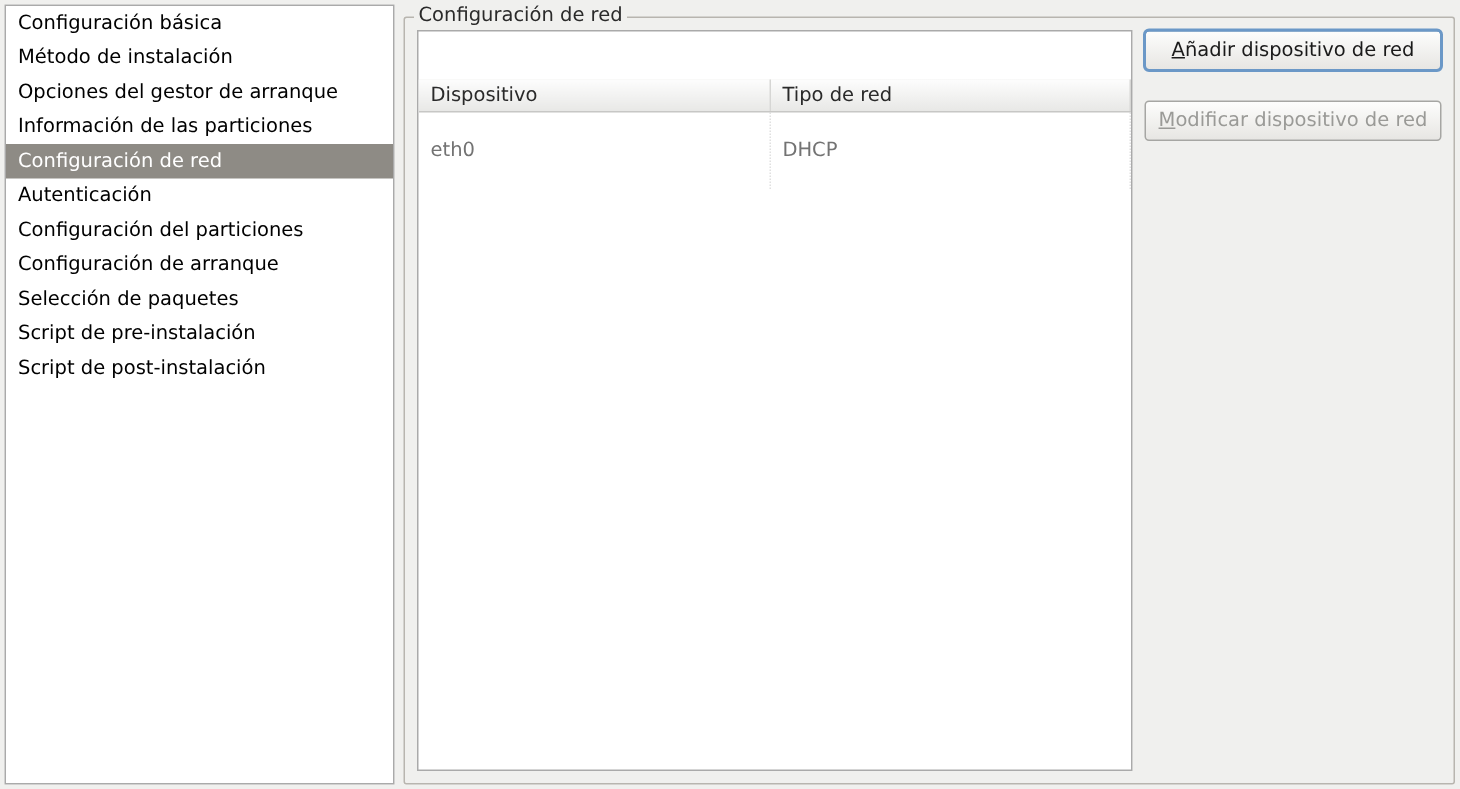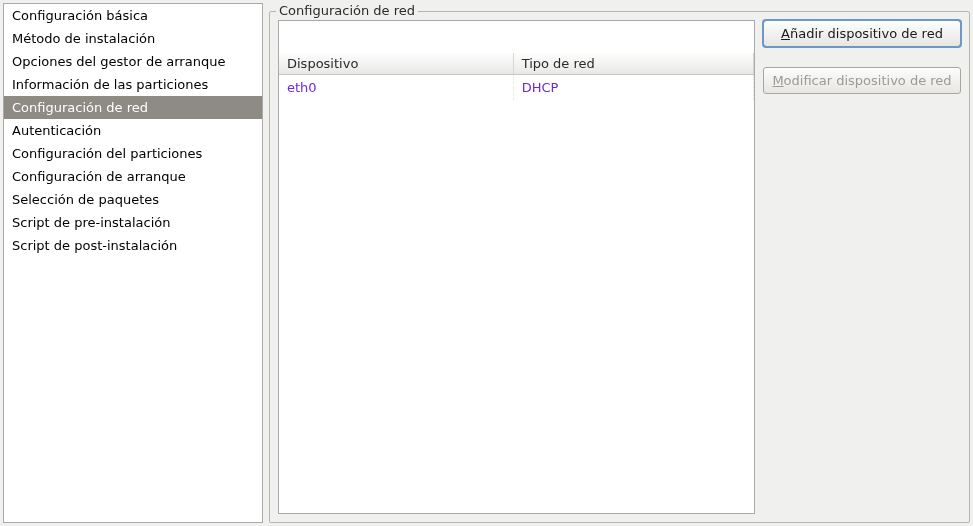--- a/index.html
+++ b/index.html
@@ -78,23 +78,23 @@
     thead th {
       text-align: left;
       font-weight: normal;
       background: linear-gradient(#fdfdfd, #e8e8e6);
       border-bottom: 1px solid #c7c7c5;
       border-right: 1px solid #d6d6d4;
       padding: 3px 8px;
       color: #2a2a2a;
     }
     tbody td {
-      padding: 5px 8px;
+      padding: 18px 8px;
       border-right: 1px dotted #e0e0e0;
-      color: #6d28d9;
+      color: #737373;
     }
     .btn-col {
       width: 198px;
       display: flex;
       flex-direction: column;
       gap: 20px;
     }
     button.action {
       font-family: inherit;
       font-size: 13px;

